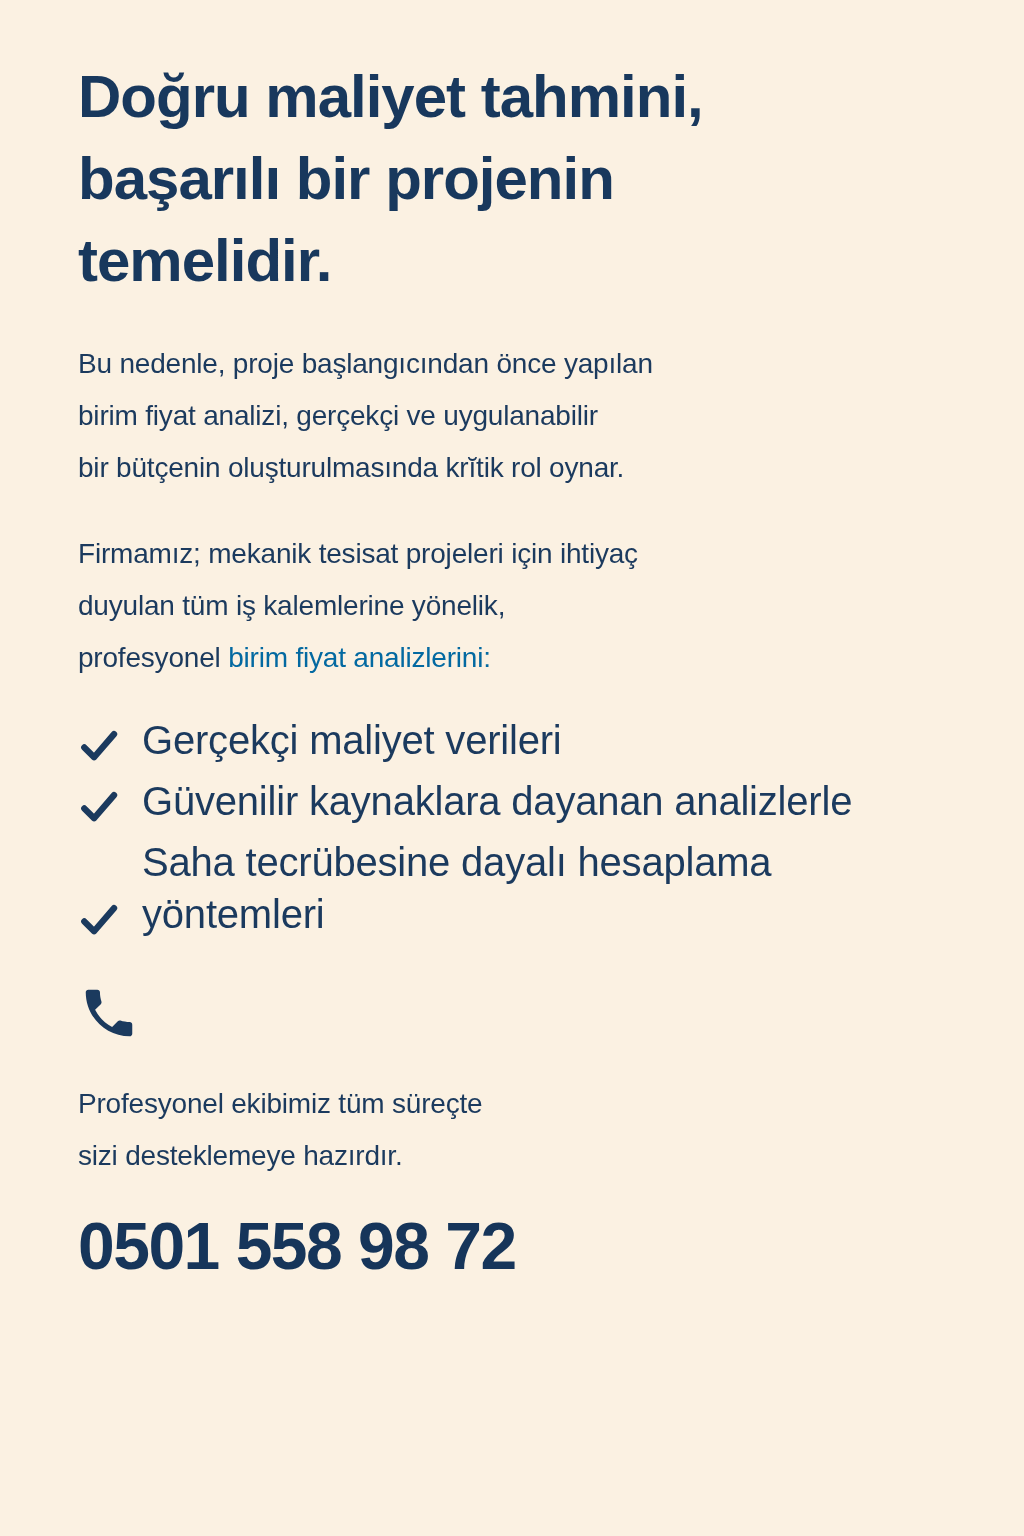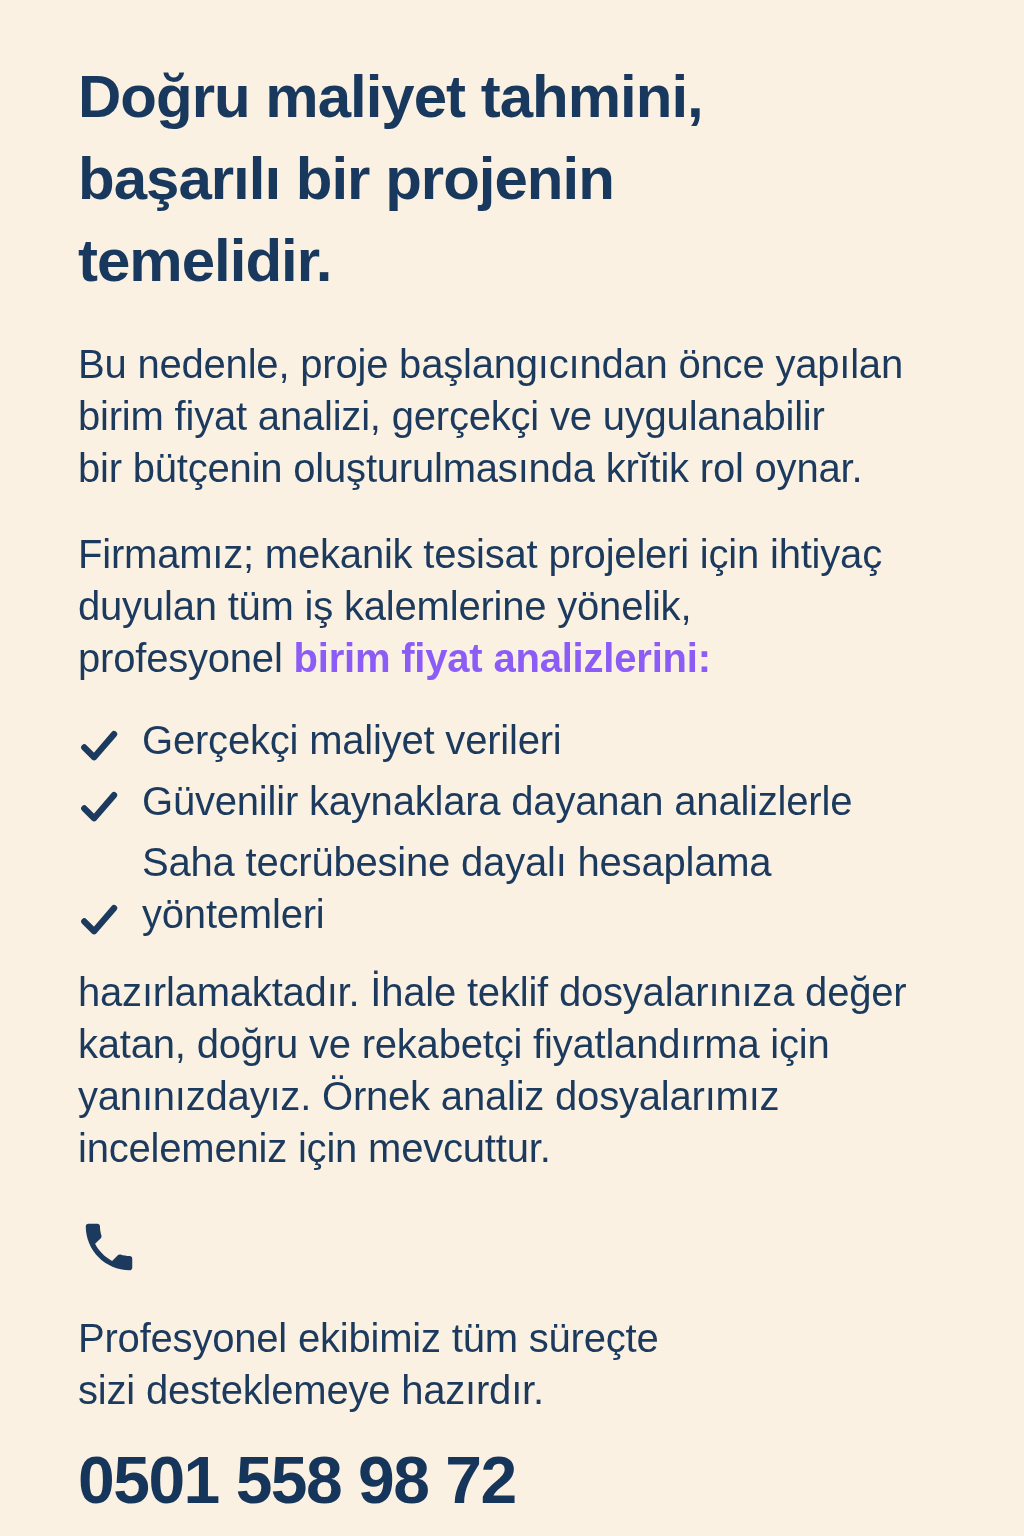--- a/index.html
+++ b/index.html
@@ -16,27 +16,27 @@
   }
   .pre { white-space: pre-line; }
   h1.title {
     font-size: 60px;
     line-height: 82px;
     font-weight: bold;
     letter-spacing: -1px;
     color: #18385d;
   }
   p.body {
-    font-size: 40px;
+    font-size: 28px;
     line-height: 52px;
     letter-spacing: -0.2px;
   }
   .intro { margin-top: 36px; }
   .services { margin-top: 34px; }
-  .services strong { font-weight: bold; color: #8b5cf6; }
+  .services strong { font-weight: normal; color: #0369a1; }
   .benefits { margin-top: 30px; list-style: none; }
   .benefit-row {
     display: flex;
     align-items: flex-end;
     gap: 22px;
     margin-bottom: 9px;
   }
   .benefit-row .check {
     flex: 0 0 auto;
     margin-top: 6px;
@@ -109,24 +109,20 @@
     <li class="benefit-row">
       <span class="check">
         <svg viewBox="0 0 24 24" width="42" height="42" aria-hidden="true">
           <path d="M3.6 13.4 L9.2 19 L20.6 5.8" fill="none" stroke="#1b3a5e" stroke-width="3.6" stroke-linecap="round" stroke-linejoin="round"></path>
         </svg>
       </span>
       <span class="benefit-label">Saha tecrübesine dayalı hesaplama yöntemleri</span>
     </li>
   </ul>
 
-  <p class="body pre closing">hazırlamaktadır. İhale teklif dosyalarınıza değer
-katan, doğru ve rekabetçi fiyatlandırma için
-yanınızdayız. Örnek analiz dosyalarımız
-incelemeniz için mevcuttur.</p>
 
   <div class="cta">
     <span class="phone-glyph">
       <svg viewBox="0 0 24 24" width="62" height="62" aria-hidden="true">
         <path fill="#1b3a5e" d="M6.62 10.79c1.44 2.83 3.76 5.14 6.59 6.59l2.2-2.2c.27-.27.67-.36 1.02-.24 1.12.37 2.33.57 3.57.57.55 0 1 .45 1 1V20c0 .55-.45 1-1 1-9.39 0-17-7.61-17-17 0-.55.45-1 1-1h3.5c.55 0 1 .45 1 1 0 1.25.2 2.45.57 3.57.11.35.03.74-.24 1.02l-2.21 2.2z"></path>
       </svg>
     </span>
   </div>
 
   <p class="body pre support">Profesyonel ekibimiz tüm süreçte

